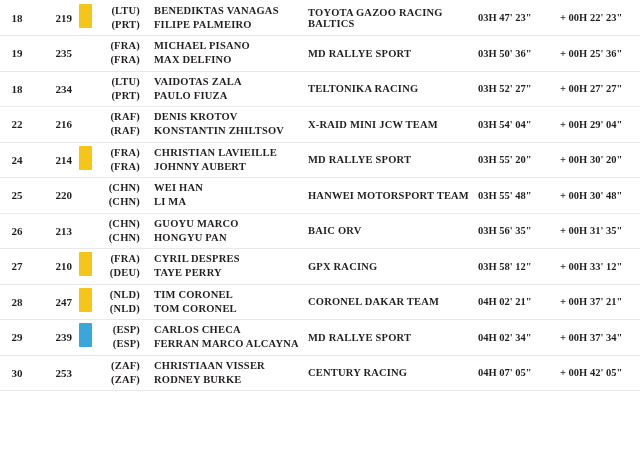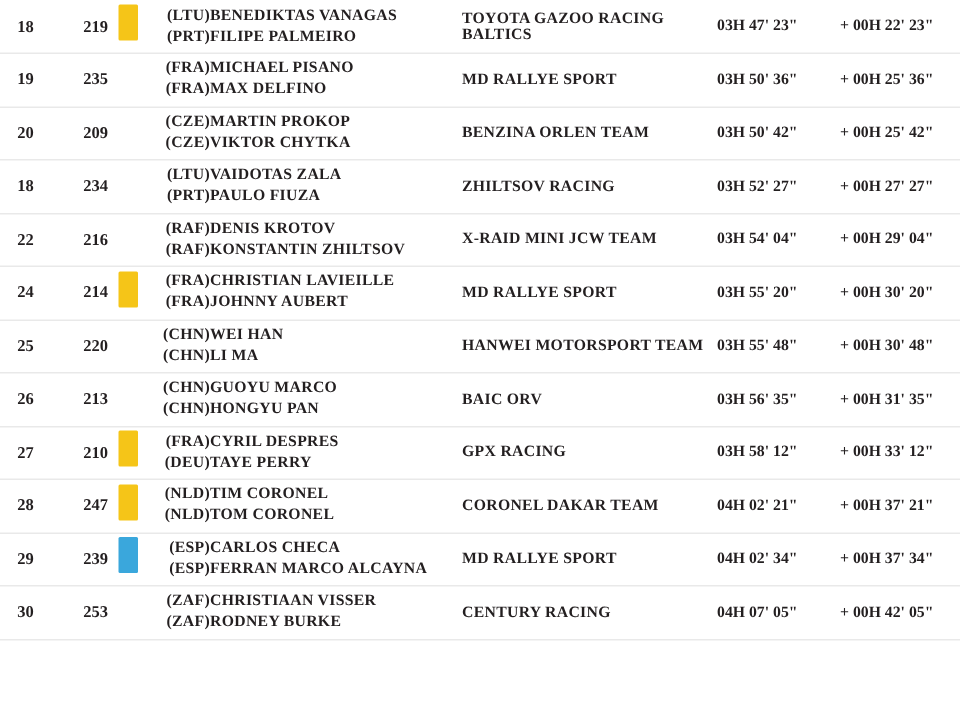--- a/index.html
+++ b/index.html
@@ -85,20 +85,21 @@
     letter-spacing: 0.2px;
   }
   .nat {
     display: inline-block;
     width: 42px;
     text-align: right;
     color: #231f20;
   }
   .pname {
     display: inline-block;
+    padding-left: 14px;
   }
 </style>
 </head>
 <body>
 
 <table class="results-table">
   <tbody>
       <tr>
         <td class="col-pos">18</td>
         <td class="col-num">219</td>
@@ -117,40 +118,28 @@
         <td class="col-flagbar"></td>
         <td class="col-crew">
           <span class="crew-line"><span class="nat">(FRA)</span><span class="pname">MICHAEL PISANO</span></span>
           <span class="crew-line"><span class="nat">(FRA)</span><span class="pname">MAX DELFINO</span></span>
         </td>
         <td class="col-team">MD RALLYE SPORT</td>
         <td class="col-time">03H 50' 36"</td>
         <td class="col-gap">+ 00H 25' 36"</td>
       </tr>
       <tr>
-        <td class="col-pos">20</td>
-        <td class="col-num">209</td>
-        <td class="col-flagbar"></td>
-        <td class="col-crew">
-          <span class="crew-line"><span class="nat">(CZE)</span><span class="pname">MARTIN PROKOP</span></span>
-          <span class="crew-line"><span class="nat">(CZE)</span><span class="pname">VIKTOR CHYTKA</span></span>
-        </td>
-        <td class="col-team">BENZINA ORLEN TEAM</td>
-        <td class="col-time">03H 50' 42"</td>
-        <td class="col-gap">+ 00H 25' 42"</td>
-      </tr>
-      <tr>
         <td class="col-pos">18</td>
         <td class="col-num">234</td>
         <td class="col-flagbar"></td>
         <td class="col-crew">
           <span class="crew-line"><span class="nat">(LTU)</span><span class="pname">VAIDOTAS ZALA</span></span>
           <span class="crew-line"><span class="nat">(PRT)</span><span class="pname">PAULO FIUZA</span></span>
         </td>
-        <td class="col-team">ZHILTSOV RACING</td>
+        <td class="col-team">TELTONIKA RACING</td>
         <td class="col-time">03H 52' 27"</td>
         <td class="col-gap">+ 00H 27' 27"</td>
       </tr>
       <tr>
         <td class="col-pos">22</td>
         <td class="col-num">216</td>
         <td class="col-flagbar"></td>
         <td class="col-crew">
           <span class="crew-line"><span class="nat">(RAF)</span><span class="pname">DENIS KROTOV</span></span>
           <span class="crew-line"><span class="nat">(RAF)</span><span class="pname">KONSTANTIN ZHILTSOV</span></span>

